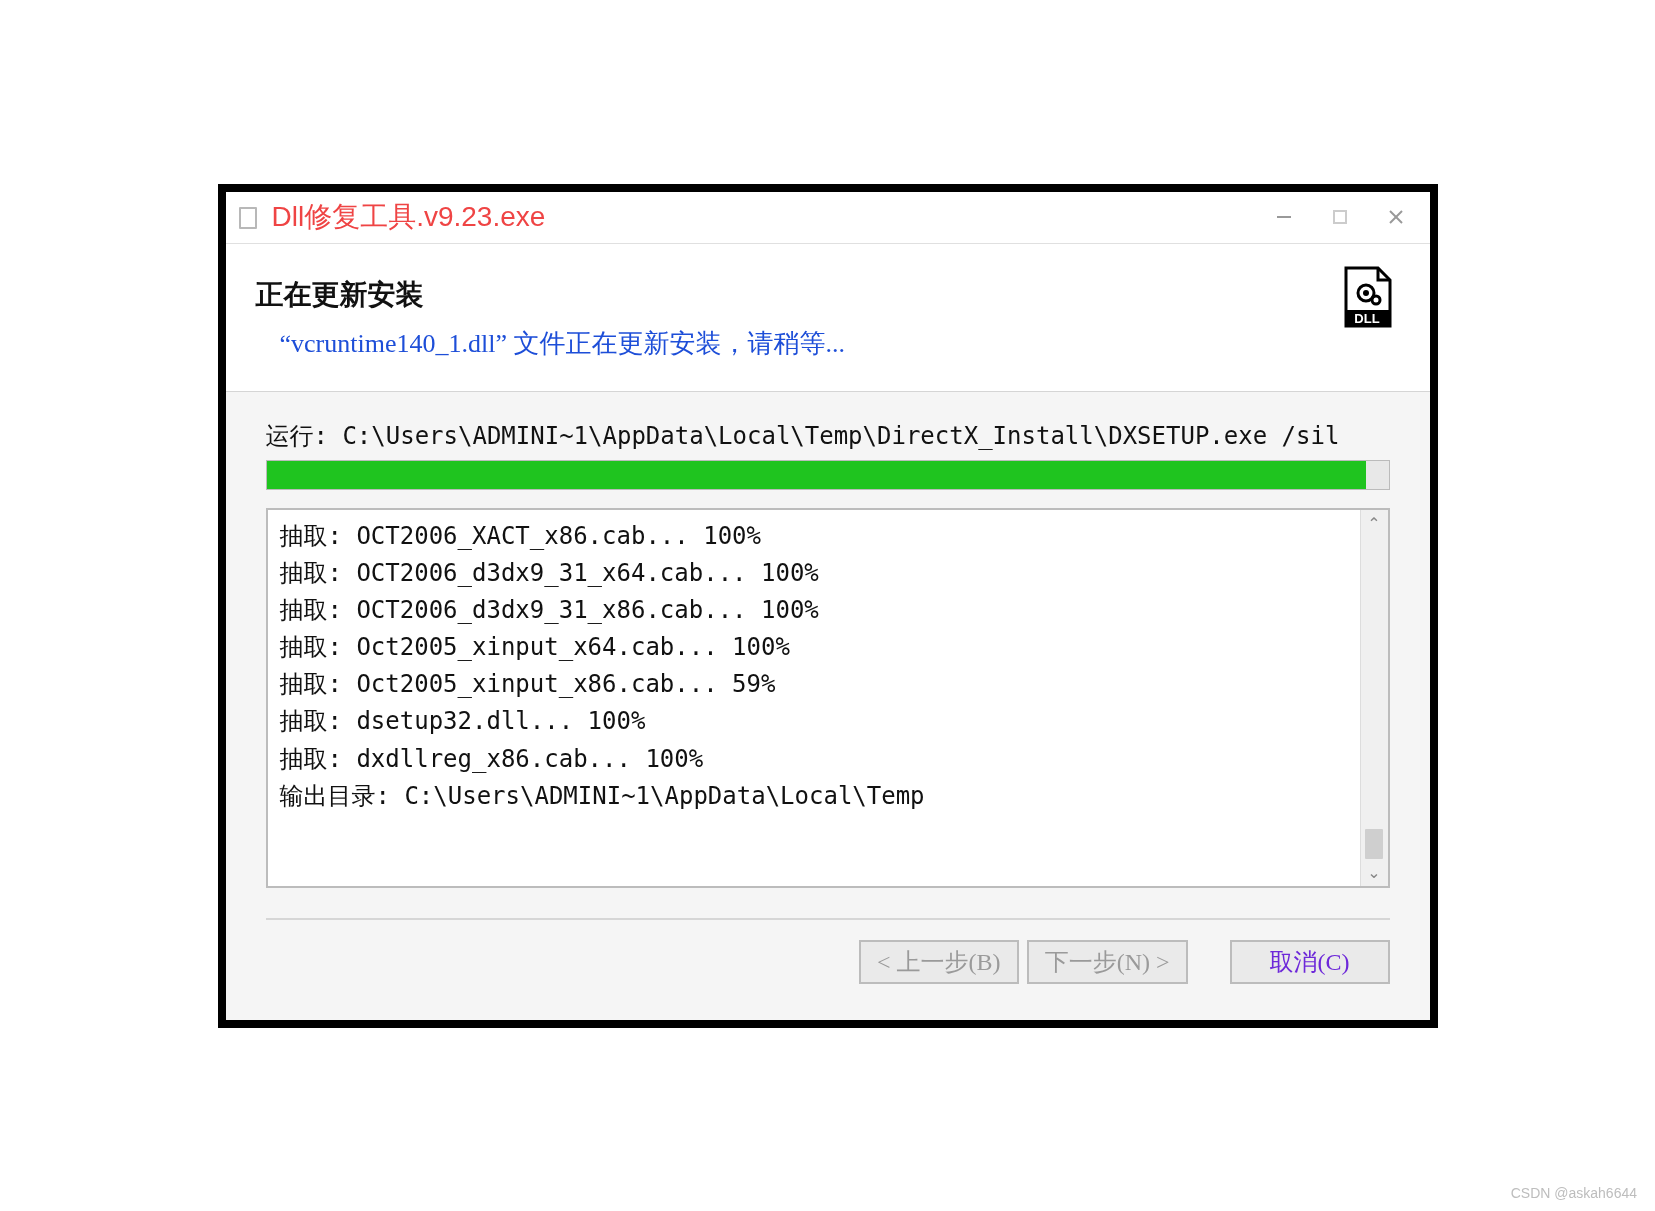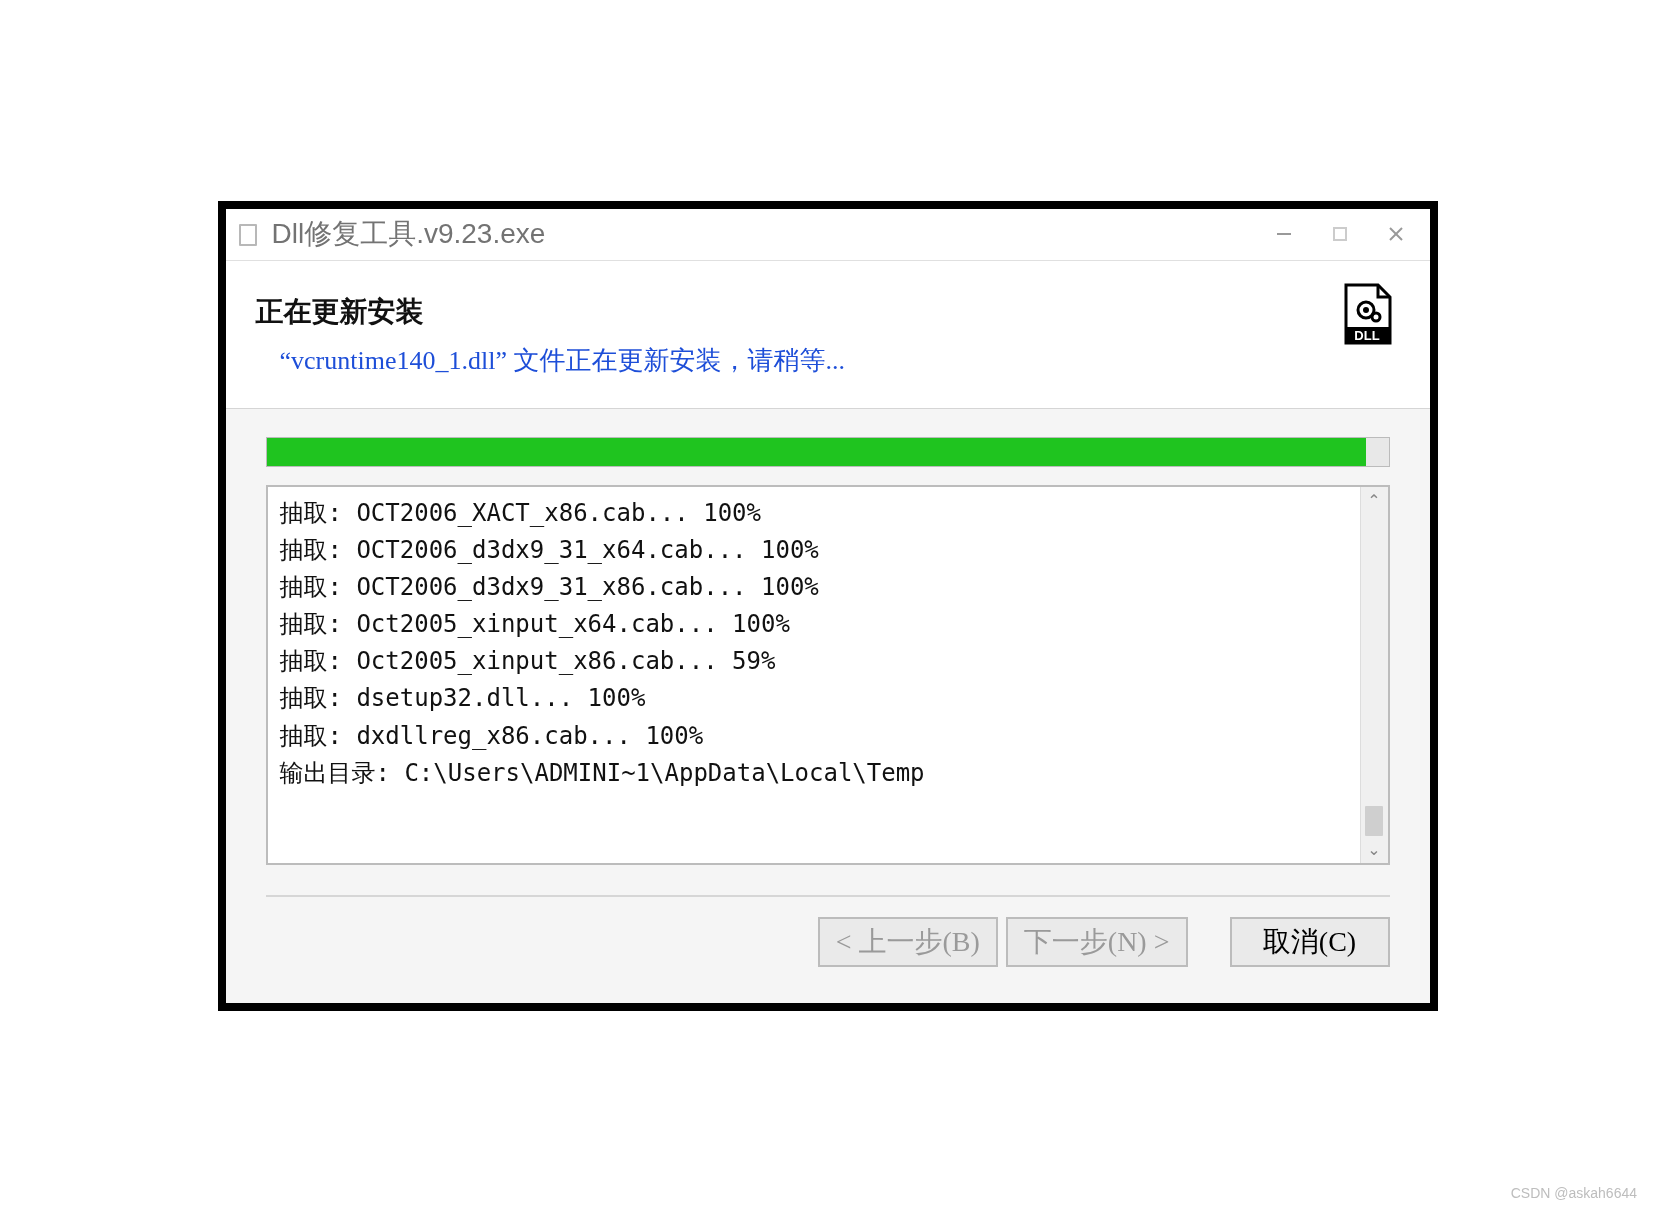--- a/index.html
+++ b/index.html
@@ -38,21 +38,21 @@
   .app-icon::before {
     content: "";
     position: absolute;
     top: 2px; left: 3px;
     width: 14px; height: 18px;
     border: 2px solid #888;
     border-radius: 1px;
   }
   .title-text {
     font-size: 28px;
-    color: #737373;
+    color: #ef4444;
     font-family: "Microsoft YaHei", sans-serif;
     flex: 1;
   }
   .win-controls { display: flex; }
   .win-btn {
     width: 56px;
     height: 40px;
     display: flex;
     align-items: center;
     justify-content: center;
@@ -156,32 +156,32 @@
     background: #d6d6d6;
     margin: 30px 0 20px 0;
   }
   .button-row {
     display: flex;
     justify-content: flex-end;
     gap: 8px;
     padding-bottom: 6px;
   }
   .wiz-btn {
-    font-size: 28px;
+    font-size: 24px;
     font-family: "SimSun", serif;
     padding: 4px 16px;
     border: 2px solid #bcbcbc;
     background: #eaeaea;
     color: #9a9a9a;
     min-width: 160px;
     text-align: center;
   }
   .wiz-btn.cancel {
     margin-left: 34px;
-    color: #000000;
+    color: #6d28d9;
   }
   .watermark {
     position: fixed;
     right: 18px;
     bottom: 10px;
     font-size: 14px;
     color: #bdbdbd;
     font-family: Arial, sans-serif;
   }
 </style>
@@ -222,20 +222,21 @@
         <path d="M38 2 V14 H50" fill="none" stroke="#000" stroke-width="3"></path>
         <circle cx="26" cy="27" r="8" fill="none" stroke="#000" stroke-width="3"></circle>
         <circle cx="26" cy="27" r="3" fill="#000"></circle>
         <circle cx="36" cy="34" r="4" fill="none" stroke="#000" stroke-width="3"></circle>
         <rect x="6" y="44" width="44" height="16" fill="#000"></rect>
         <text x="27" y="57" font-size="13" font-family="Arial" font-weight="bold" fill="#fff" text-anchor="middle">DLL</text>
       </svg>
     </div>
 
     <div class="body-area">
+      <div class="run-line">运行: C:\Users\ADMINI~1\AppData\Local\Temp\DirectX_Install\DXSETUP.exe /sil</div>
       <div class="progress-track">
         <div class="progress-fill" style="width:98%"></div>
       </div>
 
       <div class="log-box">
         <div class="log-content">
           <span class="log-line">抽取: OCT2006_XACT_x86.cab... 100%</span>
           <span class="log-line">抽取: OCT2006_d3dx9_31_x64.cab... 100%</span>
           <span class="log-line">抽取: OCT2006_d3dx9_31_x86.cab... 100%</span>
           <span class="log-line">抽取: Oct2005_xinput_x64.cab... 100%</span>

